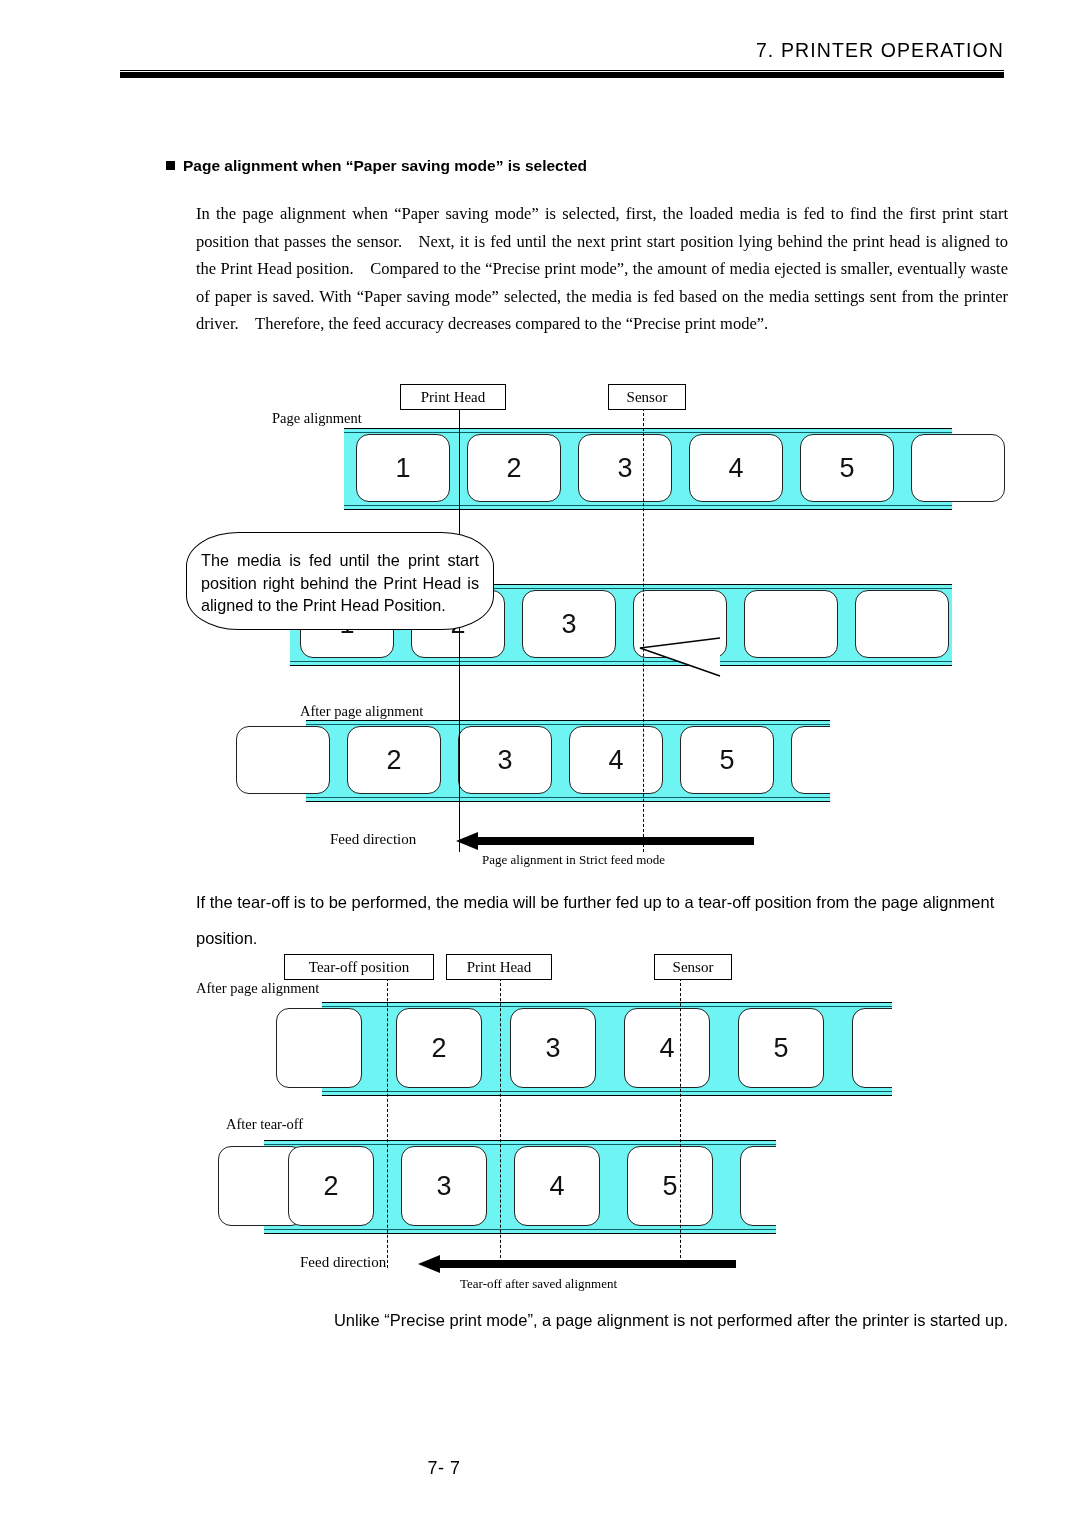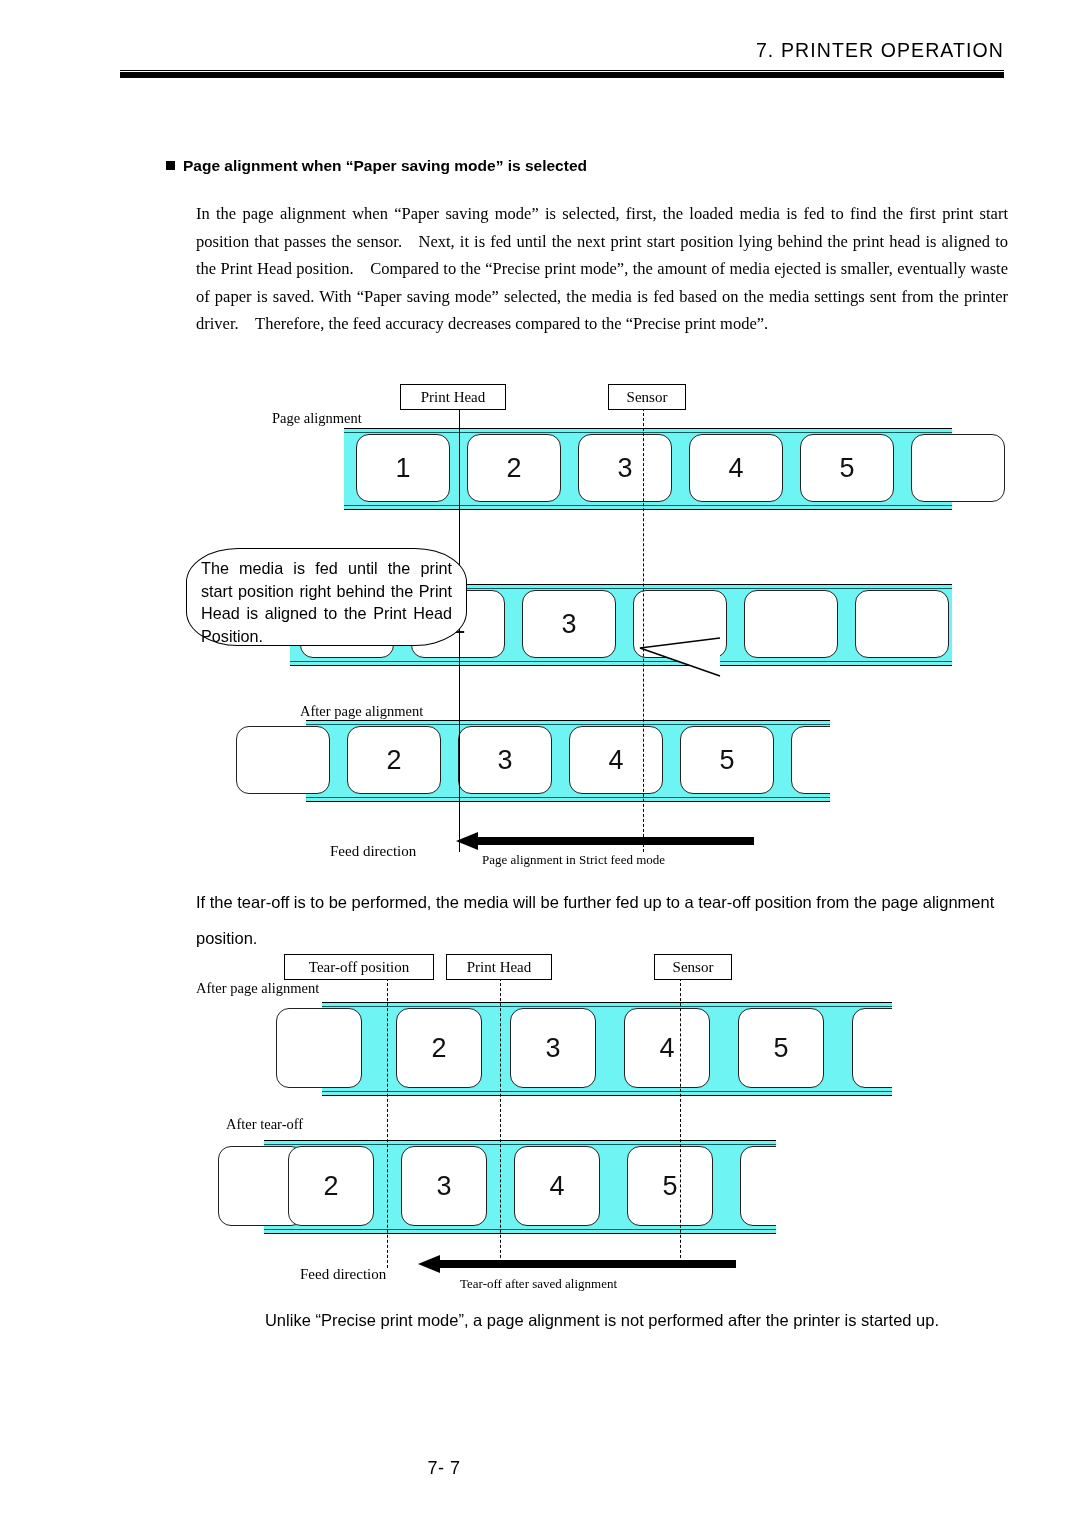--- a/index.html
+++ b/index.html
@@ -43,21 +43,21 @@
   
   .para {
     position:absolute;
     font-size:16.5px;
     line-height:27.5px;
     text-align:justify;
     text-justify:inter-word;
   }
   #para-intro { left:196px; top:200px; width:812px;font-family:Liberation Serif, serif; }
   #para-tearoff { left:196px; top:884px; width:812px; line-height:36px; text-align:left;}
-  #para-unlike { left:196px; top:1307px; width:812px; text-align:center;}
+  #para-unlike { left:196px; top:1307px; width:812px; text-align:right;}
 
   
   .diagram { position:absolute; }
   #diagram-strict { left:0px; top:376px; width:1080px; height:500px; }
   #diagram-tearoff { left:0px; top:946px; width:1080px; height:355px; }
 
   
   .devbox {
     position:absolute;
     border:1.6px solid #000;
@@ -134,21 +134,21 @@
     text-align:justify;
     text-justify:inter-word;
     z-index:40;
     box-sizing:border-box;
   }
 
   
   .feedwrap { position:absolute; z-index:20; }
   .feedwrap .flabel {
     position:absolute; left:0; top:0;
-    font-family:"Liberation Serif", serif; font-size:15px; white-space:nowrap;margin-top:12px;
+    font-family:"Liberation Serif", serif; font-size:15px; white-space:nowrap;
   }
   .feedwrap .fbar {
     position:absolute; height:8px; background:#000;
   }
   .feedwrap .fhead {
     position:absolute; width:0; height:0;
     border-top:9px solid transparent;
     border-bottom:9px solid transparent;
     border-right:22px solid #000;
   }
@@ -238,21 +238,21 @@
     </div>
   <div class="lbl big" style="left:855px; top:214px; width:94px; height:68px;">
       <span></span>
     </div>
 
   <svg style="position:absolute; left:0; top:0; width:1080px; height:500px; z-index:38; pointer-events:none;">
     <polyline points="300,212 430,248 300,236" fill="#fff" stroke="#000" stroke-width="1.4"></polyline>
     <polyline points="720,300 640,272 720,262" fill="#fff" stroke="#000" stroke-width="1.4"></polyline>
   </svg>
 
-  <div class="callout" style="left:186px; top:172px; width:281px; height:98px; padding:8px 14px 0 14px;">The media is fed until the print start position right behind the Print Head is aligned to the Print Head Position.</div>
+  <div class="callout" style="left:186px; top:156px; width:308px; height:98px; padding:16px 14px 0 14px;">The media is fed until the print start position right behind the Print Head is aligned to the Print Head Position.</div>
 
   <div class="striplabel" style="left:300px; top:327px;">After page alignment</div>
 
   <div class="strip" style="left:306px; top:344px; width:524px; height:80px;">
     <div class="topline"></div>
     <div class="botline"></div>
   </div>
   <div class="lbl big" style="left:236px; top:350px; width:94px; height:68px;">
       <span></span>
     </div>

